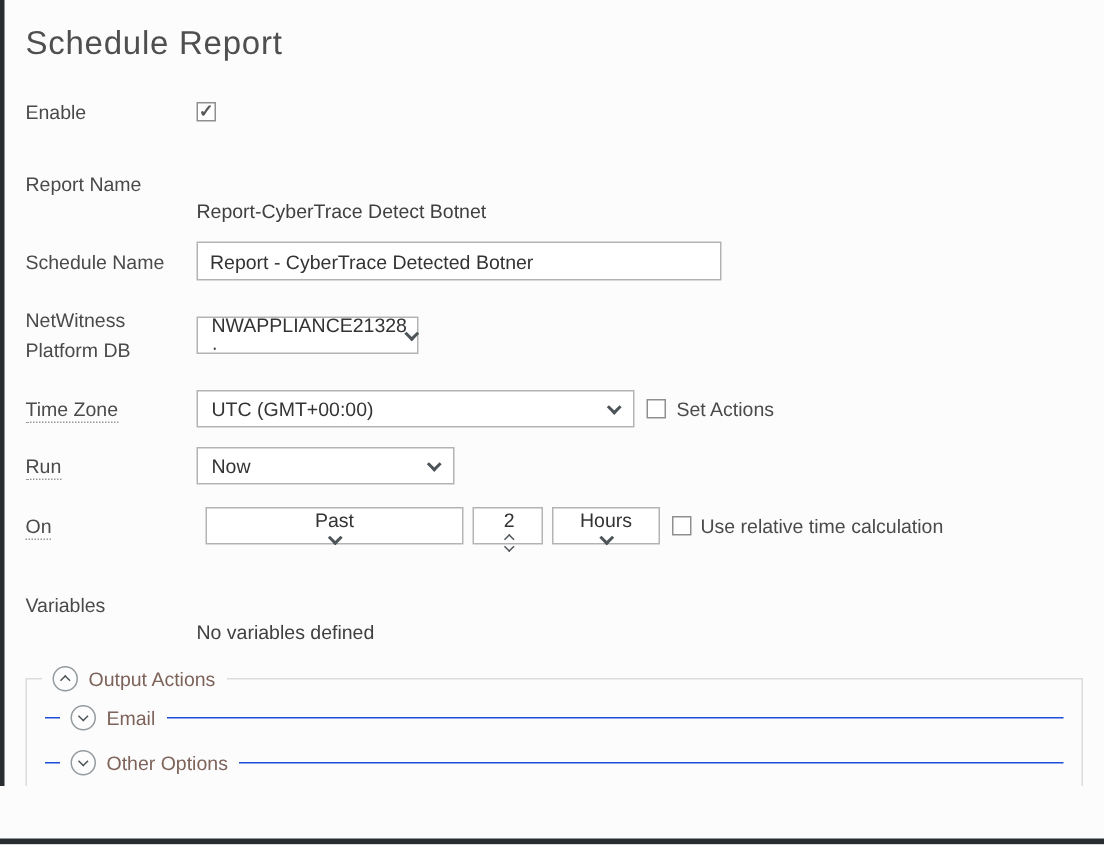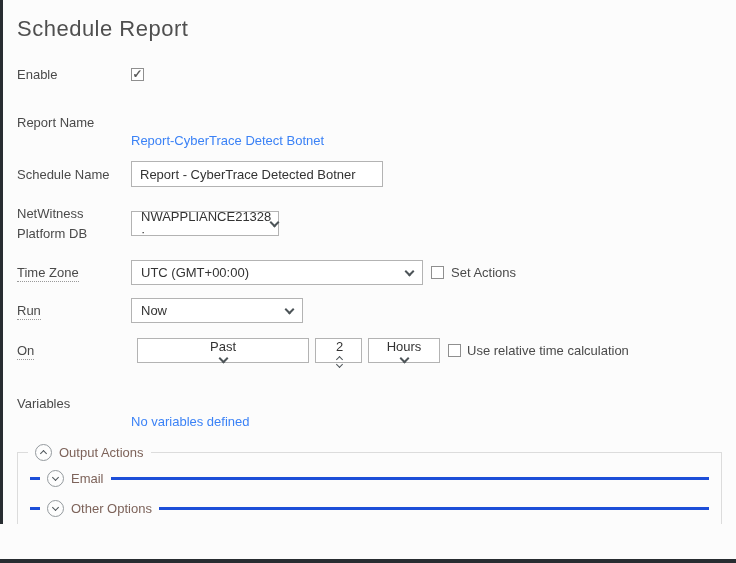--- a/index.html
+++ b/index.html
@@ -14,37 +14,37 @@
   .close-circ { width: 14px; height: 14px; border-radius: 50%; background: #9aa0a5; color: #fff; font-size: 9px; line-height: 14px; text-align: center; display: inline-block; }
 
   
   .content { height: 524px; background: #fcfcfc; border-left: 3px solid #282d31; overflow: hidden; padding-top: 1px; }
   .page-title { font-size: 22px; font-weight: 300; color: #4f4f4f; margin: 15px 0 22px 14px; letter-spacing: 0.5px; }
 
   .row { display: flex; align-items: center; margin: 0 14px 13px 14px; font-size: 13px; color: #4a4a4a; min-height: 20px; }
   .lbl { width: 114px; flex-shrink: 0; color: #4a4a4a; }
   .lbl.hint { align-self: center; }
   .hint span { border-bottom: 1px dotted #999; padding-bottom: 1px; }
-  .static-val { color: #3b82f6; margin-top: 36px; }
+  .static-val { color: #404040; margin-top: 36px; }
 
-  input.text { height: 26px; width: 252px; border: 1px solid #b3b3b3; padding: 0 8px; font-size: 13px; color: #333; font-family: "Liberation Sans", sans-serif; background: #fff; }
+  input.text { height: 26px; width: 350px; border: 1px solid #b3b3b3; padding: 0 8px; font-size: 13px; color: #333; font-family: "Liberation Sans", sans-serif; background: #fff; }
 
   .sel { display: inline-flex; align-items: center; justify-content: space-between; border: 1px solid #b3b3b3; background: #fff; height: 25px; padding: 0 9px; font-size: 13px; color: #333; cursor: pointer; }
   .chev { width: 7px; height: 7px; border-right: 2px solid #4d5458; border-bottom: 2px solid #4d5458; transform: rotate(45deg); margin-top: -3px; flex-shrink: 0; }
   .chev.sm { width: 5px; height: 5px; border-width: 1.5px; }
   .chev.up { transform: rotate(-135deg); margin-top: 3px; }
 
   .spin { display: inline-flex; align-items: center; justify-content: space-between; border: 1px solid #b3b3b3; background: #fff; height: 25px; padding: 0 6px 0 8px; font-size: 13px; color: #333; width: 47px; }
   .spin-arrows { display: flex; flex-direction: column; gap: 3px; align-items: center; }
 
   .cb { width: 13px; height: 13px; border: 1px solid #8f8f8f; background: #fff; display: inline-flex; align-items: center; justify-content: center; font-size: 12px; font-weight: bold; color: #5a5a5a; flex-shrink: 0; cursor: pointer; }
   .cb-lbl { margin-left: 7px; }
 
   
-  fieldset { border: none; border-top: 3px solid #1d4ed8; margin: 0 14px; padding: 0; }
+  fieldset { border: none; border-top: 1px solid #1d4ed8; margin: 0 14px; padding: 0; }
   fieldset.box { border: 1px solid #dcdcdc; padding-bottom: 16px; }
   legend { display: flex; align-items: center; gap: 7px; margin-left: 10px; padding: 0 7px; color: #7d635a; font-size: 13px; }
   fieldset.inner { margin: 9px 12px 0 12px; }
   fieldset.inner + fieldset.inner { margin-top: 13px; }
   .circ { width: 17px; height: 17px; border: 1px solid #949a9e; border-radius: 50%; display: inline-flex; align-items: center; justify-content: center; flex-shrink: 0; cursor: pointer; background: #fdfdfd; }
   fieldset.logo-fs { margin-top: 13px; }
 
   .bottom-strip { position: absolute; left: 0; right: 0; bottom: 0; height: 4px; background: #282d31; }
 
   .w292 { width: 292px; } .w172 { width: 172px; } .w148 { width: 148px; } .w72 { width: 72px; }

